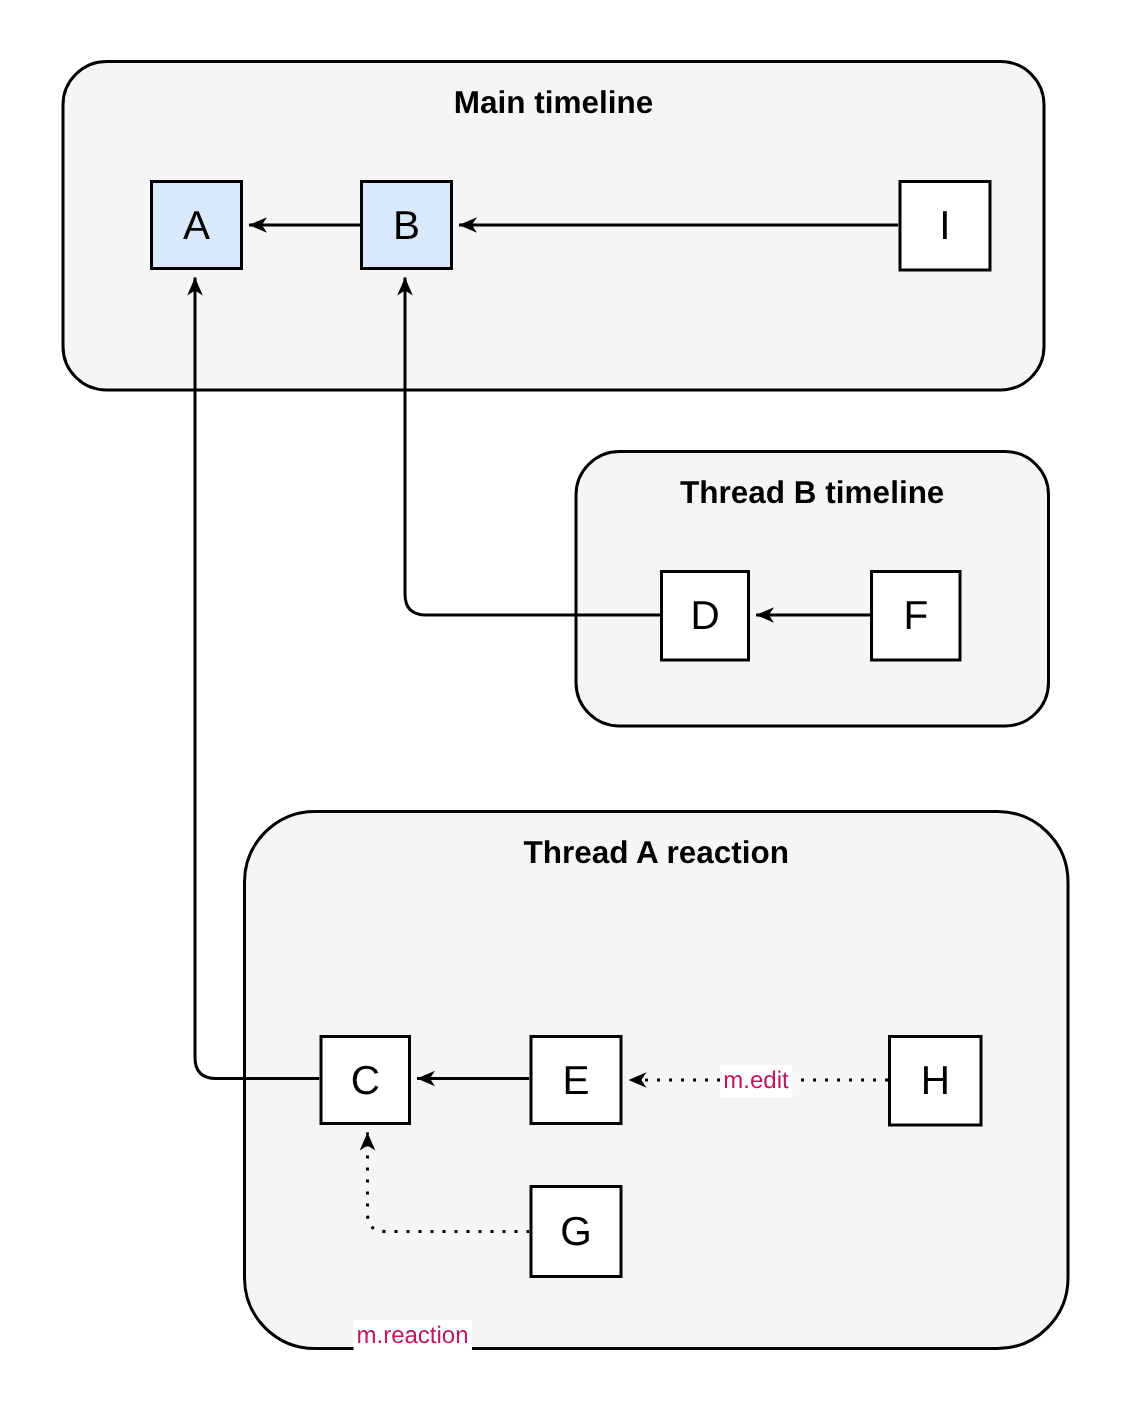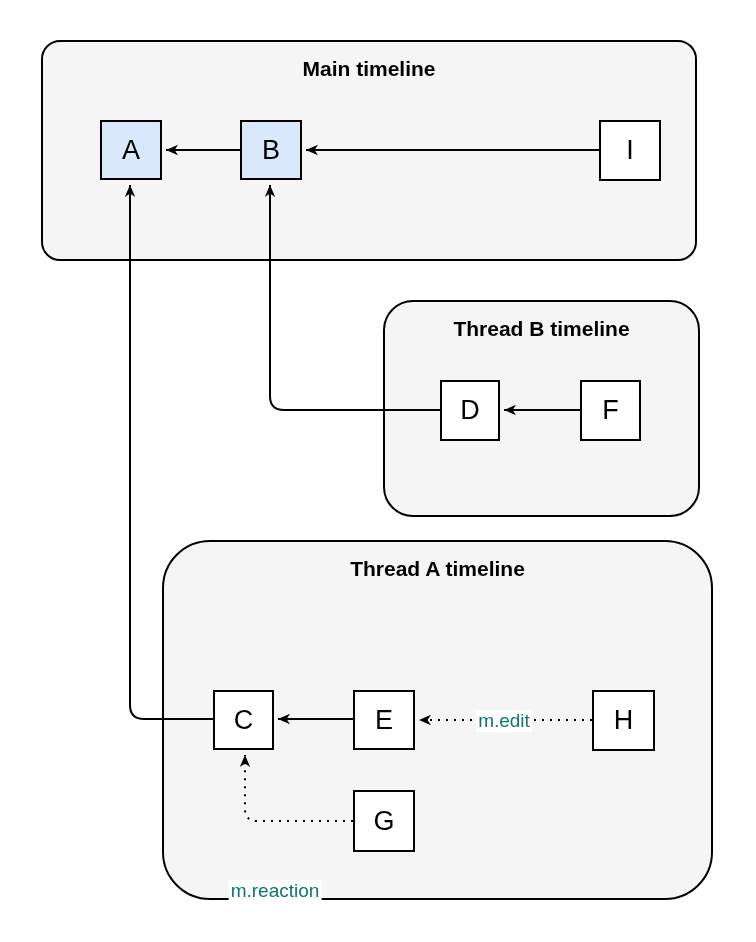--- a/index.html
+++ b/index.html
@@ -47,40 +47,40 @@
     display: flex;
     align-items: center;
     justify-content: center;
     font-size: 27px;
     color: #000000;
   }
   .edge-label {
     position: absolute;
     transform: translate(-50%, -50%);
     background: #ffffff;
-    color: #0f766e;
-    font-size: 19px;
+    color: #be185d;
+    font-size: 16px;
     line-height: 22px;
     padding: 0 2px;
     white-space: nowrap;
   }
 </style>
 </head>
 <body>
 
 <div class="canvas">
   <div id="containers">
-      <div class="container-box" style="left: 41px; top: 40px; width: 656px; height: 221px; border-radius: 19px; background: rgb(245, 245, 245); border-color: rgb(0, 0, 0);">
+      <div class="container-box" style="left: 41px; top: 40px; width: 656px; height: 221px; border-radius: 30px; background: rgb(245, 245, 245); border-color: rgb(0, 0, 0);">
         <div class="container-title">Main timeline</div>
       </div>
-      <div class="container-box" style="left: 383px; top: 300px; width: 317px; height: 217px; border-radius: 30px; background: rgb(245, 245, 245); border-color: rgb(0, 0, 0);">
+      <div class="container-box" style="left: 383px; top: 300px; width: 317px; height: 185px; border-radius: 30px; background: rgb(245, 245, 245); border-color: rgb(0, 0, 0);">
         <div class="container-title">Thread B timeline</div>
       </div>
       <div class="container-box" style="left: 162px; top: 540px; width: 551px; height: 360px; border-radius: 48px; background: rgb(245, 245, 245); border-color: rgb(0, 0, 0);">
-        <div class="container-title">Thread A timeline</div>
+        <div class="container-title">Thread A reaction</div>
       </div>
     </div>
   <svg class="edge-layer" id="edges" viewBox="0 0 756 942" xmlns="http://www.w3.org/2000/svg">
     <defs>
       <marker id="arrowhead" viewBox="0 0 14 14" refX="13" refY="7" markerWidth="14" markerHeight="14" markerUnits="userSpaceOnUse" orient="auto-start-reverse">
         <path d="M 1 1.8 L 13 7 L 1 12.2 L 4.4 7 Z" fill="#000000"></path>
       </marker>
     </defs>
     <g id="edge-group">
         <path d="M 240 150 L 166 150" fill="none" stroke="#000000" stroke-width="2" marker-end="url(#arrowhead)"></path>

